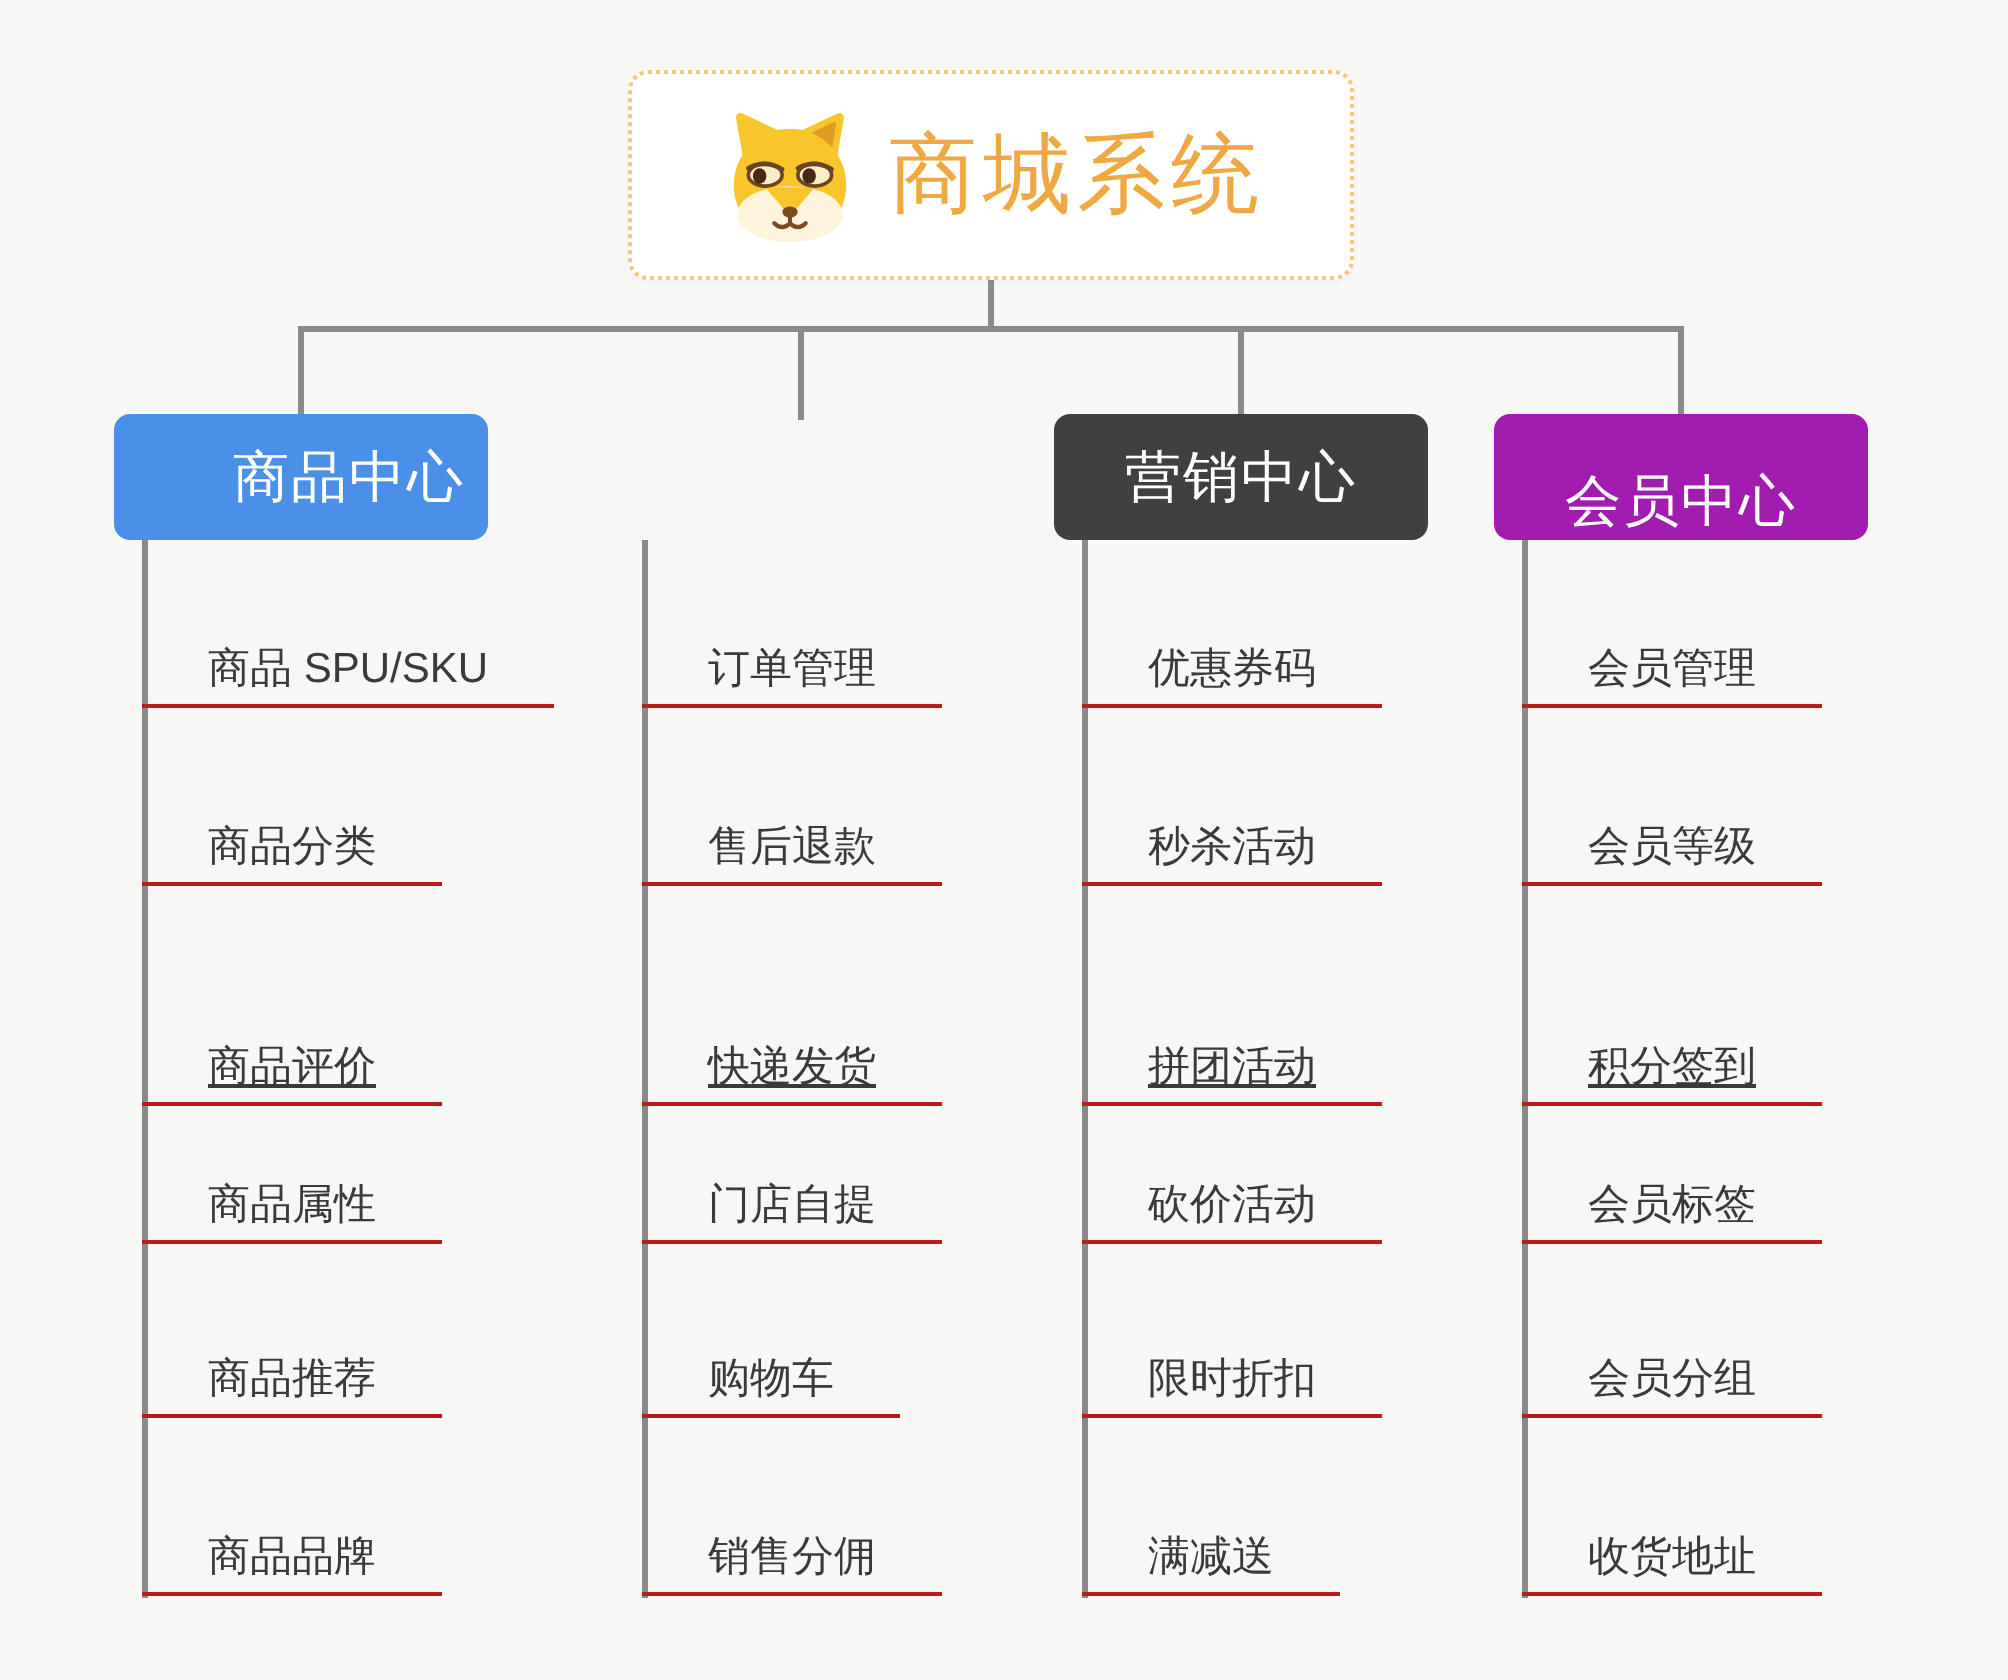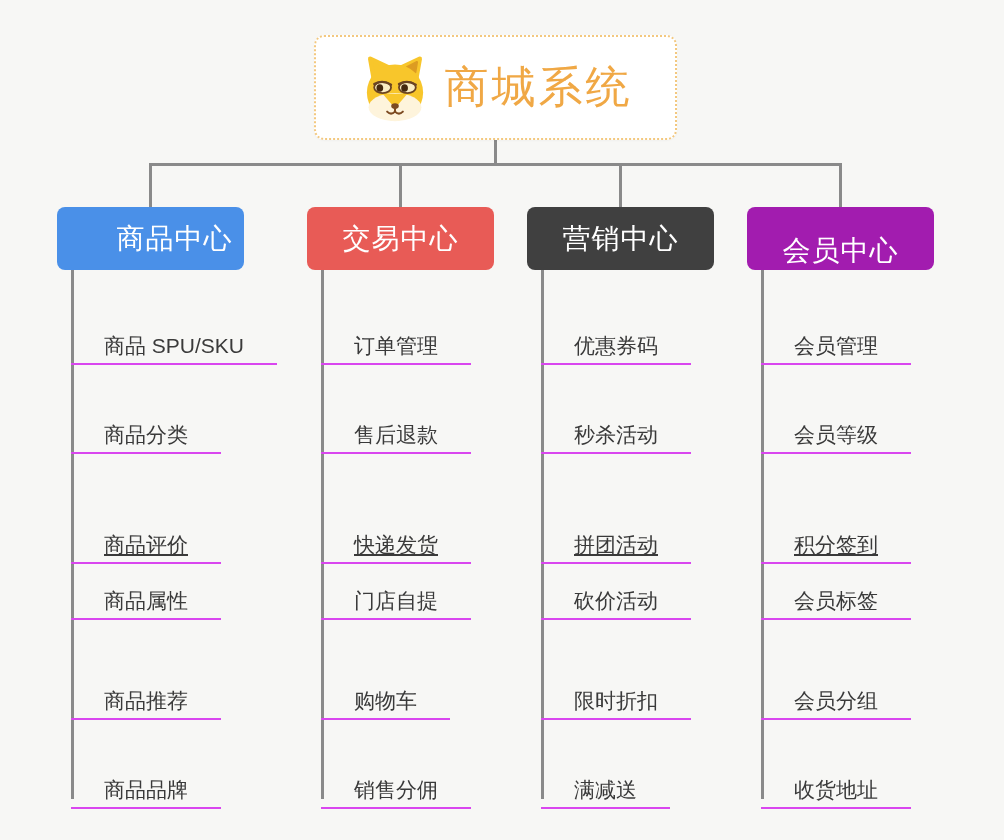--- a/index.html
+++ b/index.html
@@ -64,30 +64,29 @@
   .branch-box.b3 { left: 527px; background: #404040; }
   .branch-box.b4 { left: 747px; background: #a21caf; align-items: flex-end; }
 
   
   .item {
     position: absolute;
     font-size: 21px;
     line-height: 27px;
     color: #3a3a3a;
     padding: 0 33px 4px 33px;
-    border-bottom: 2px solid #d946ef;
+    border-bottom: 2px solid #b91c1c;
     white-space: nowrap;
-    margin-top: 11px;
   }
   .col1 .item { left: 71px; }
   .col2 .item { left: 321px; }
   .col3 .item { left: 541px; }
   .col4 .item { left: 761px; }
   .item.r0 { top: 321px; } .item.r1 { top: 410px; }
-  .item.r2 { top: 520px; text-decoration: underline; } .item.r3 { top: 576px; }
+  .item.r2 { top: 520px; text-decoration: underline; } .item.r3 { top: 589px; }
   .item.r4 { top: 676px; } .item.r5 { top: 765px; }
 </style>
 </head>
 <body>
 
 <div class="canvas">
 
   <div class="line root-drop"></div>
   <div class="line bus"></div>
   <div class="line drop d1"></div>
@@ -121,23 +120,20 @@
       <ellipse cx="32" cy="46" rx="3.4" ry="2.5" fill="#7c4a21"></ellipse>
       <path d="M32 47.5 L32 51" fill="none" stroke="#7c4a21" stroke-width="1.8" stroke-linecap="round"></path>
       <path d="M25 51 Q28.5 54.5 32 51 Q35.5 54.5 39 51" fill="none" stroke="#7c4a21" stroke-width="1.8" stroke-linecap="round"></path>
     </svg>
     <span class="root-title">商城系统</span>
   </div>
 
   <div class="branch-box b1">
     <span>商品中心</span>
   </div>
-  <div class="branch-box b2">
-    <span>交易中心</span>
-  </div>
   <div class="branch-box b3">
     <span>营销中心</span>
   </div>
   <div class="branch-box b4">
     <span>会员中心</span>
   </div>
 
   <div class="col1">
     <div class="item r0">商品 SPU/SKU</div>
     <div class="item r1">商品分类</div>

